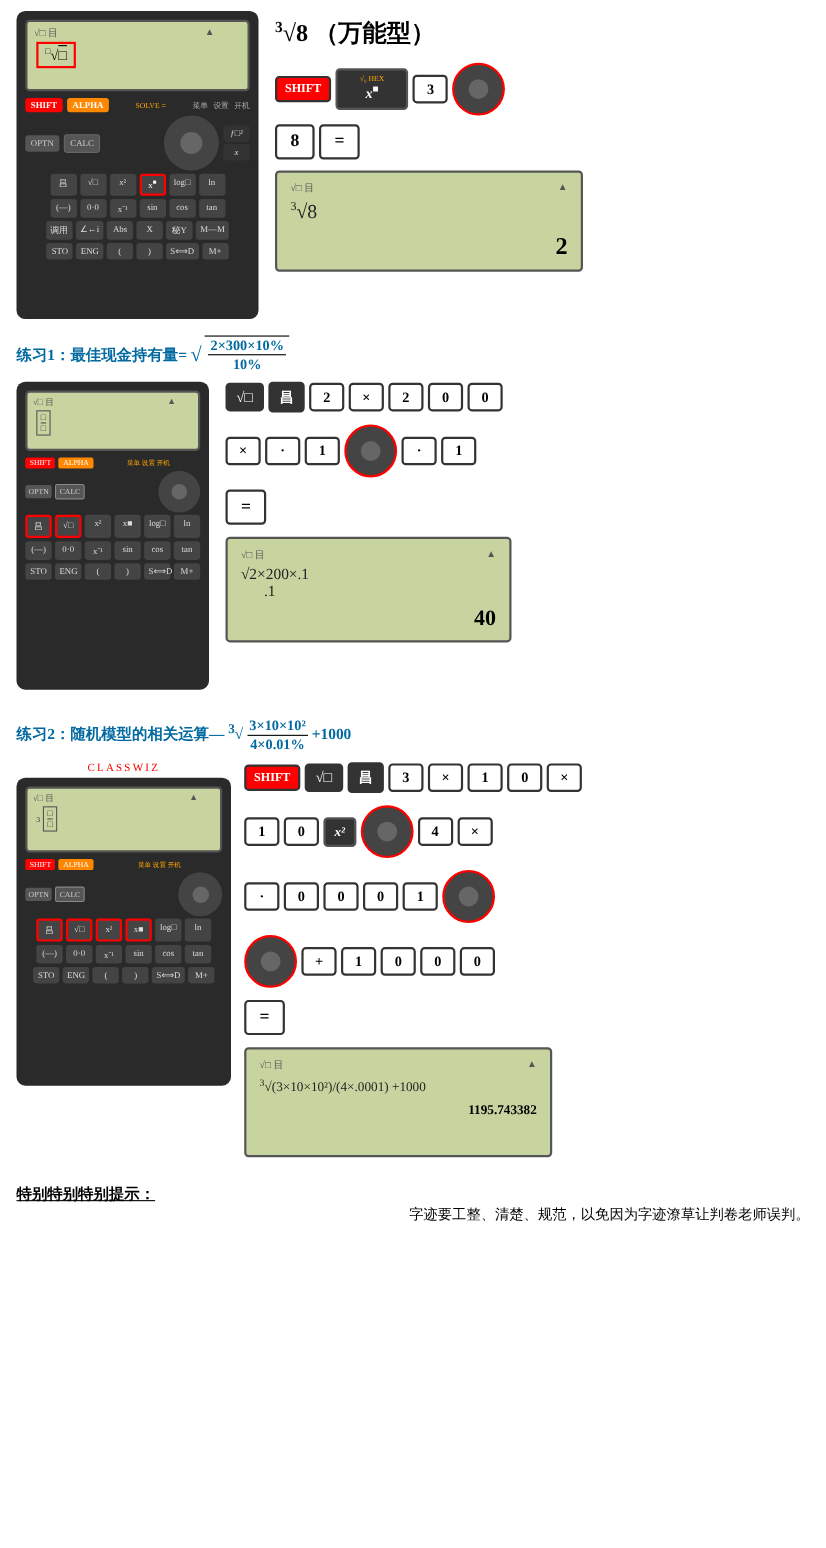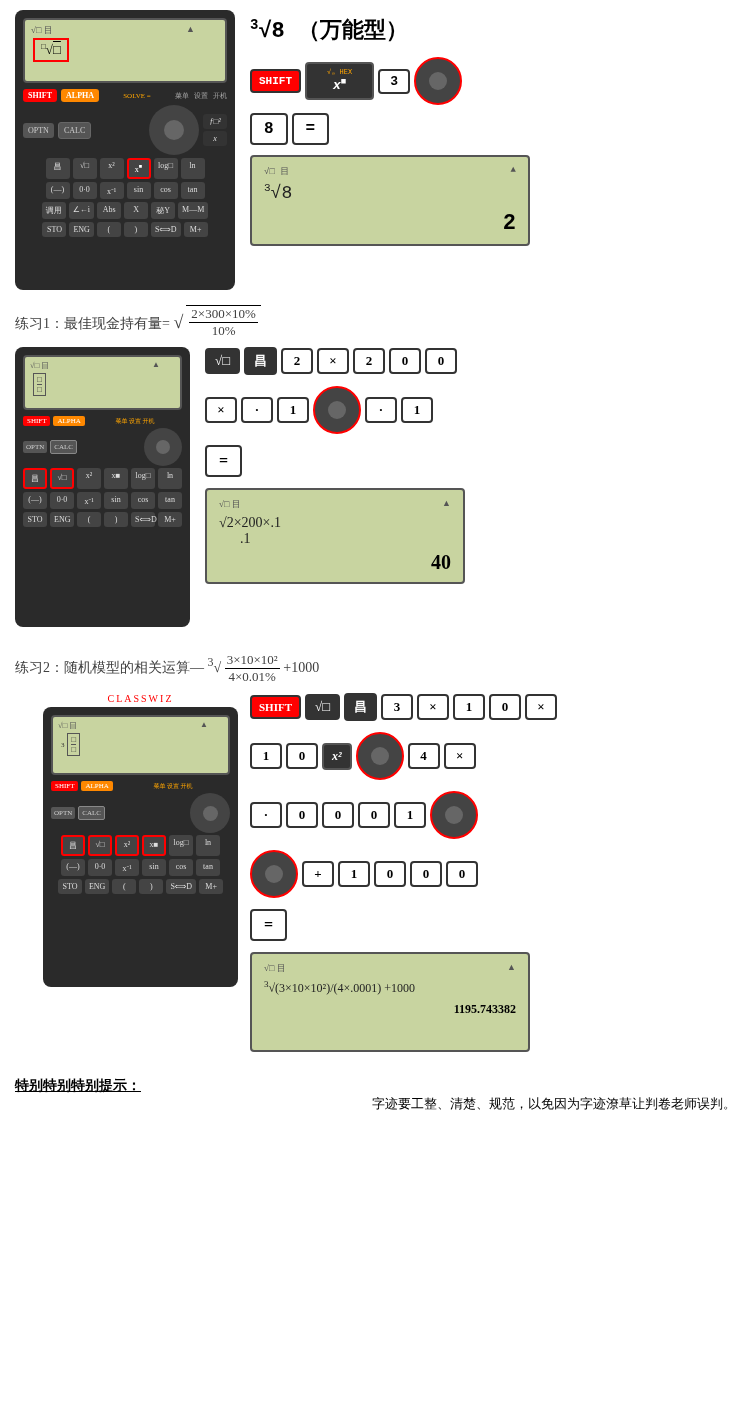--- a/index.html
+++ b/index.html
@@ -142,21 +142,22 @@
       color: #555;
       display: flex;
       justify-content: space-between;
       margin-bottom: 4px;
     }
 
     
     .exercise-title {
       font-size: 14px;
       margin: 10px 0 8px 0;
-      color: #404040;
+      color: #0369a1;
+      font-weight: bold;
     }
 
     
     .classwiz-label {
       text-align: center;
       color: red;
       font-size: 10px;
       letter-spacing: 2px;
       margin-bottom: 3px;
     }
@@ -262,21 +263,21 @@
         <div class="calc-btn">STO</div>
         <div class="calc-btn">ENG</div>
         <div class="calc-btn">(</div>
         <div class="calc-btn">)</div>
         <div class="calc-btn">S⟺D</div>
         <div class="calc-btn">M+</div>
       </div>
     </div>
   </div>
 
-  <div style="flex:1; padding-top:5px;font-family:Liberation Mono, monospace;">
+  <div style="flex:1; padding-top:5px;">
 
     <div style="font-size:22px; font-weight:bold; margin-bottom:12px;">
       <sup style="font-size:14px;">3</sup><span>√8</span> <span>（万能型）</span>
     </div>
 
     <div class="key-seq" style="margin-bottom:8px;">
       <div class="key-shift-red">SHIFT</div>
 
       <div style="background:#333; color:white; border:2px solid #555; border-radius:4px; padding:4px 20px; font-size:12px; text-align:center; min-width:50px;">
         <div style="font-size:7px; color:#ffa500;">√₀ HEX</div>
@@ -427,21 +428,21 @@
     <sup style="font-size:12px;">3</sup>√
     <span class="frac">
         <span class="num">3×10×10²</span>
         <span class="den">4×0.01%</span>
       </span>
     <span>+1000</span>
   </div>
 
   <div style="display:flex; gap:12px; align-items:flex-start;">
 
-    <div style="flex-shrink:0;margin-left:28px;">
+    <div style="flex-shrink:0;">
       <div class="classwiz-label">CLASSWIZ</div>
       <div class="calc-body" style="width:195px;">
 
         <div class="calc-screen" style="height:60px;">
           <div style="font-size:8px; color:#555; position:absolute; left:5px; top:3px;">√□ 目</div>
           <div style="font-size:8px; color:#555; position:absolute; right:20px; top:3px;">▲</div>
           <div style="position:absolute; left:8px; top:16px; font-size:11px; color:#333;">
             <sup style="font-size:7px;">3</sup>
             <span style="display:inline-block; border:1px solid #555; padding:1px 3px;">
               <div style="font-size:8px; text-align:center;">□</div>

